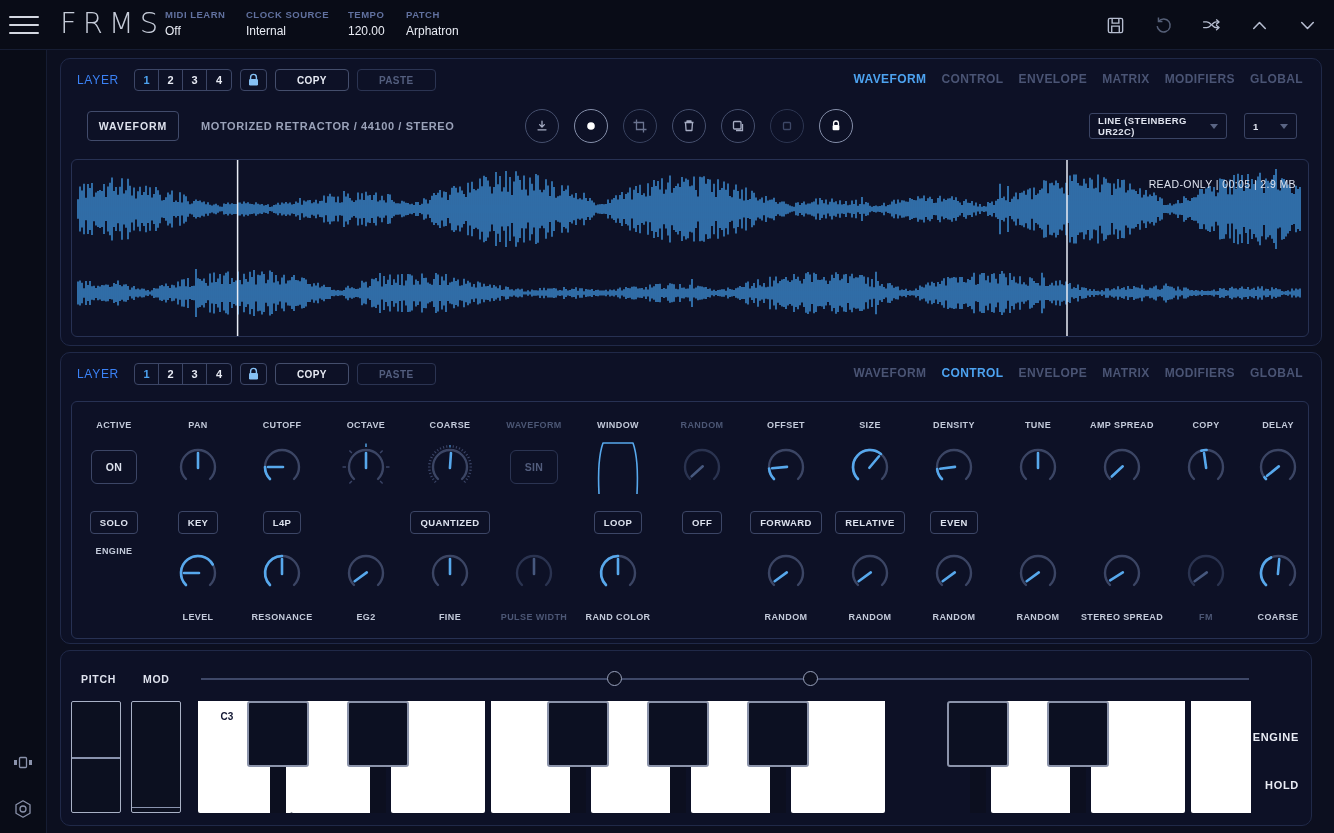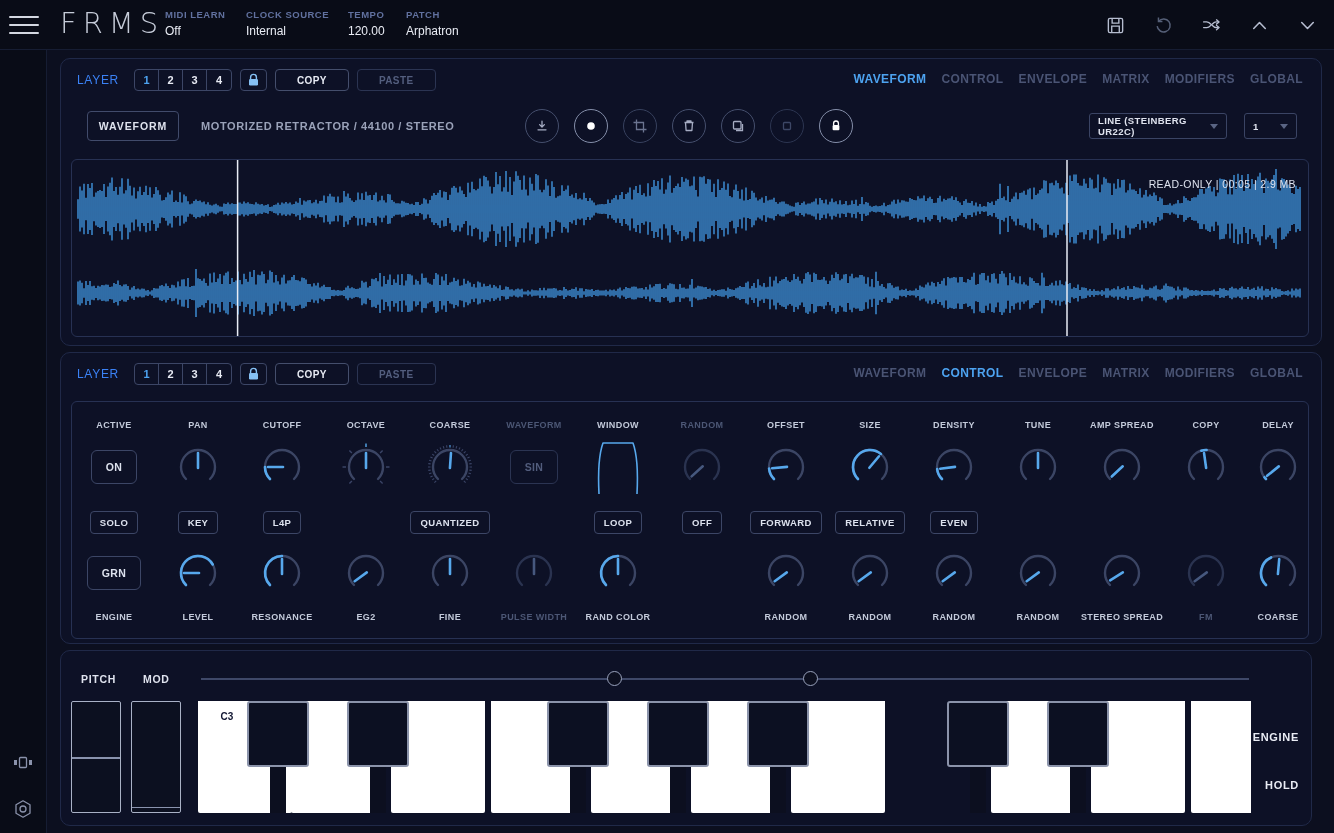--- a/index.html
+++ b/index.html
@@ -296,23 +296,20 @@
         <span class="tab">GLOBAL</span>
       </nav>
     <div id="control-grid">
         <div class="ccol">
           <div class="clabel">ACTIVE</div>
           <div class="cslot s1">
             <div class="cbtn big">ON</div>
           </div>
           <div class="cslot s2">
             <div class="cbtn">SOLO</div>
-          </div>
-          <div class="cslot s3">
-            <div class="cbtn big">GRN</div>
           </div>
           <div class="clabel2">ENGINE</div>
         </div>
         <div class="ccol">
           <div class="clabel">PAN</div>
           <div class="cslot s1">
             <div class="knob"><svg width="48" height="48" viewBox="0 0 48 48">
                 <path d="M11.98 36.02 A17 17 0 1 1 36.02 36.02" class="ktrack"></path>
                 <line x1="24" y1="25" x2="24" y2="10" class="kptr" transform="rotate(0 24 24)"></line>
               </svg></div>

